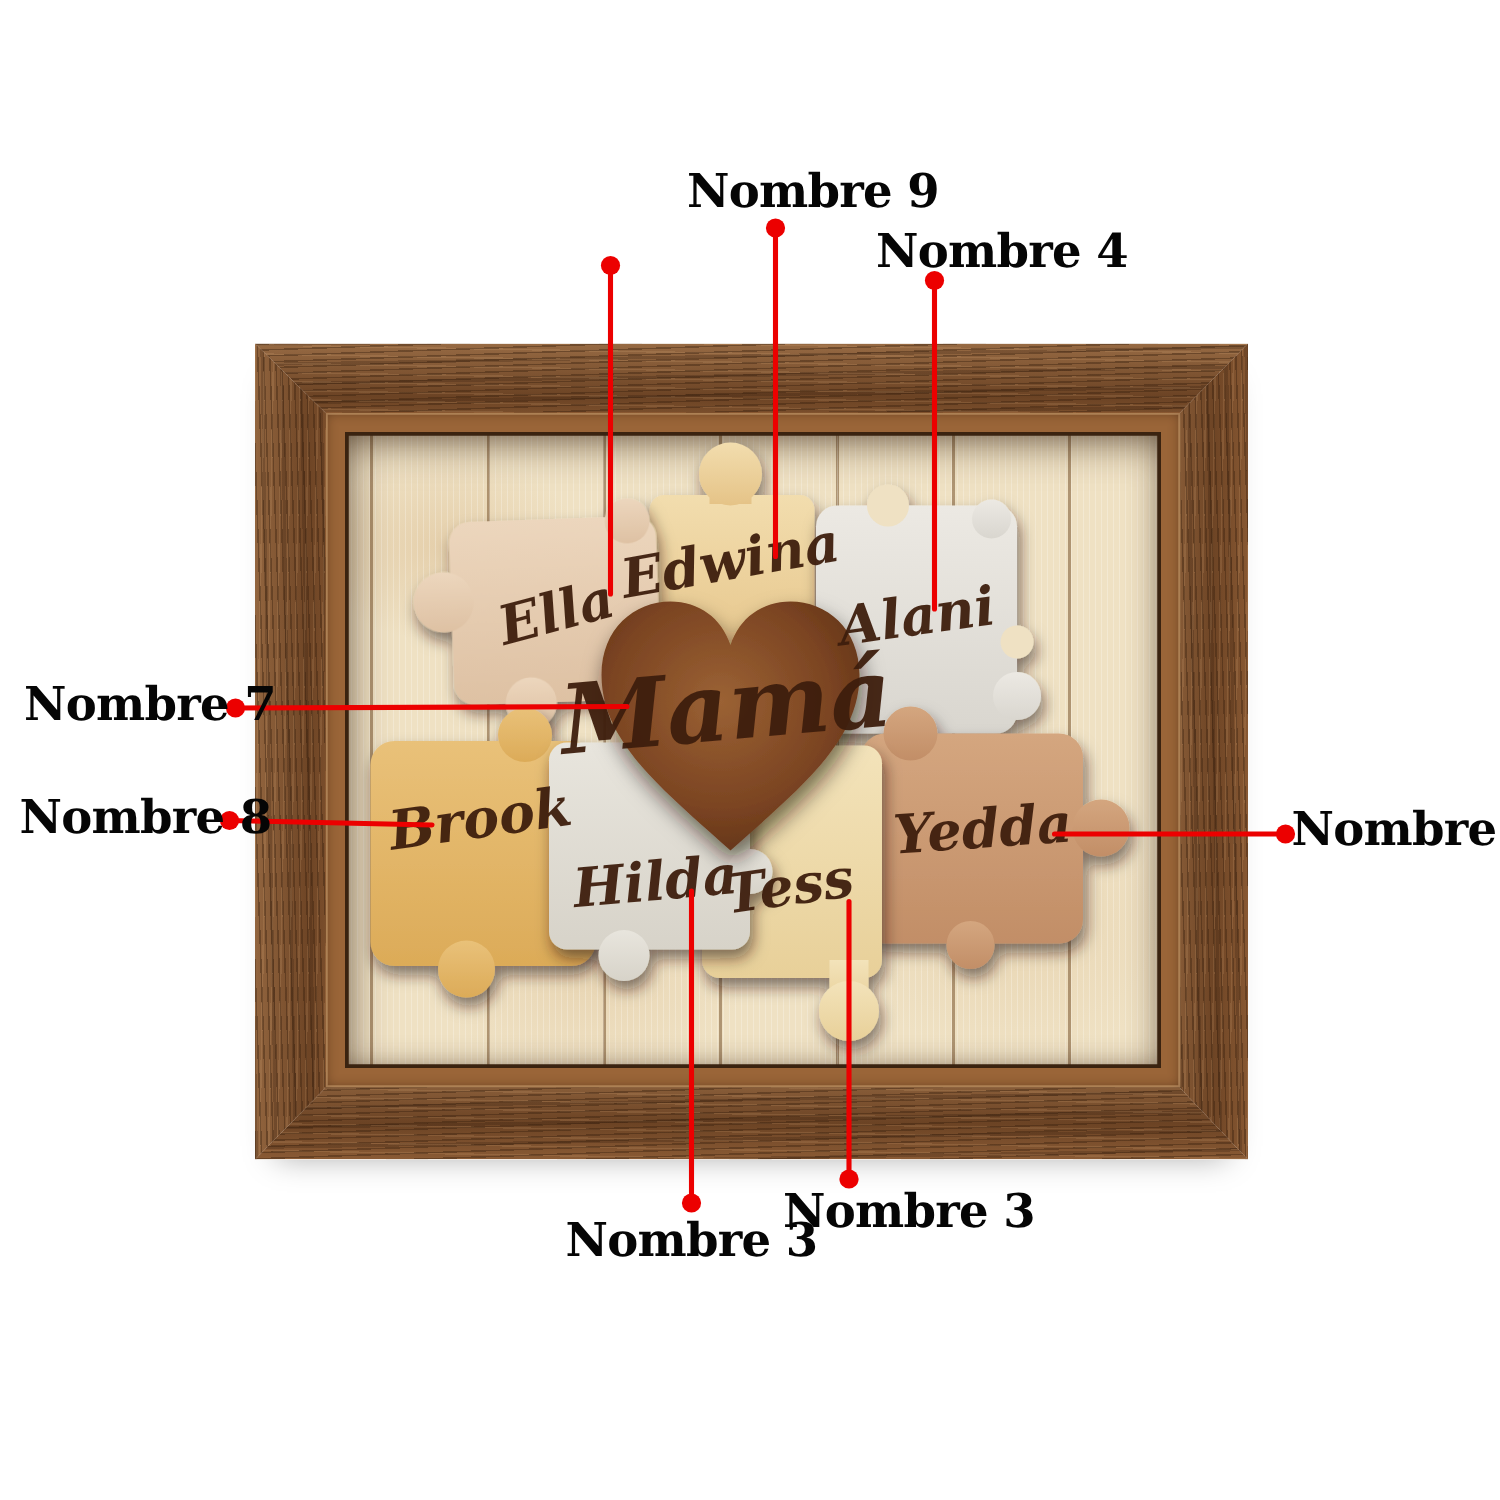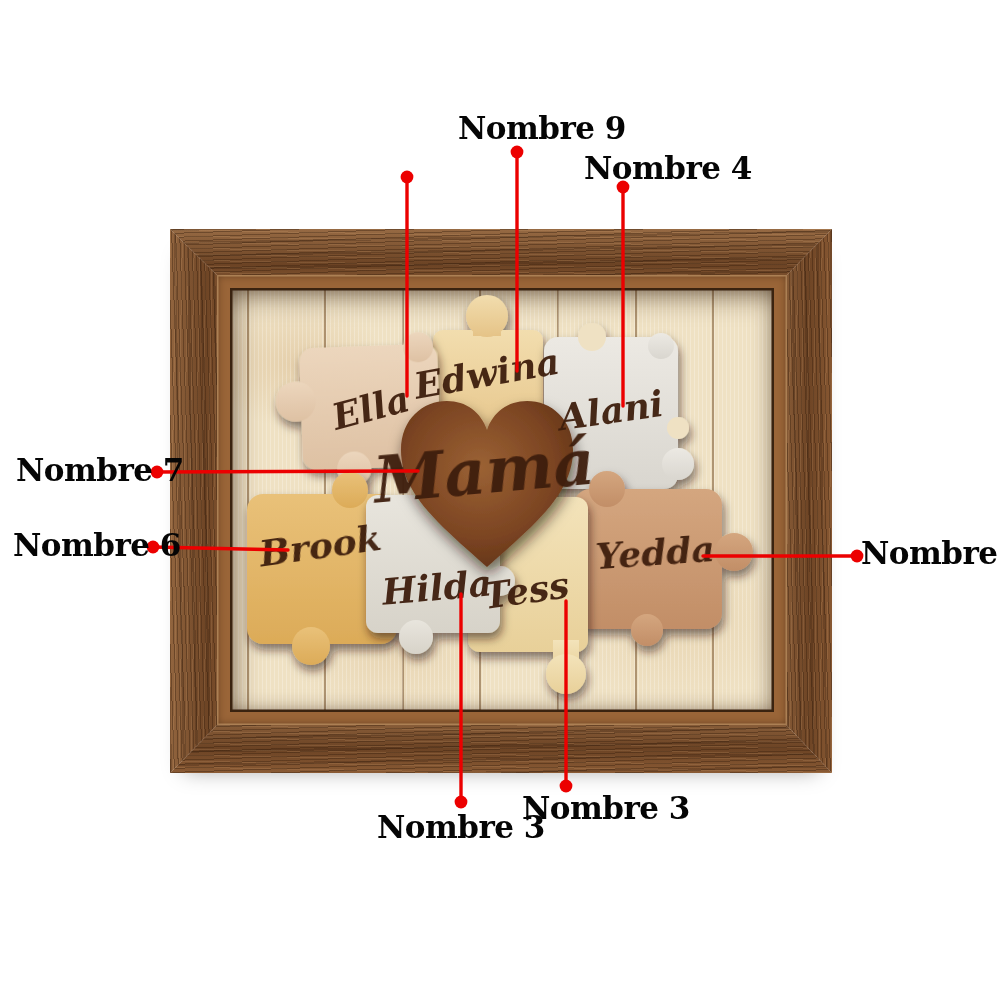--- a/index.html
+++ b/index.html
@@ -189,15 +189,15 @@
       <circle cx="153" cy="547" r="6.4"></circle>
     </g>
   </svg>
 
   <div class="anno-label" style="left:16px;top:454px">Nombre 7</div>
   <div class="anno-label" style="left:458px;top:112px">Nombre 9</div>
   <div class="anno-label" style="left:584px;top:152px">Nombre 4</div>
   <div class="anno-label" style="left:861px;top:537px">Nombre 5</div>
   <div class="anno-label" style="left:522px;top:792px">Nombre 3</div>
   <div class="anno-label" style="left:377px;top:811px">Nombre 3</div>
-  <div class="anno-label" style="left:13px;top:529px">Nombre 6</div>
+  <div class="anno-label" style="left:13px;top:529px">Nombre 8</div>
 
 </div>
 
 </body></html>

